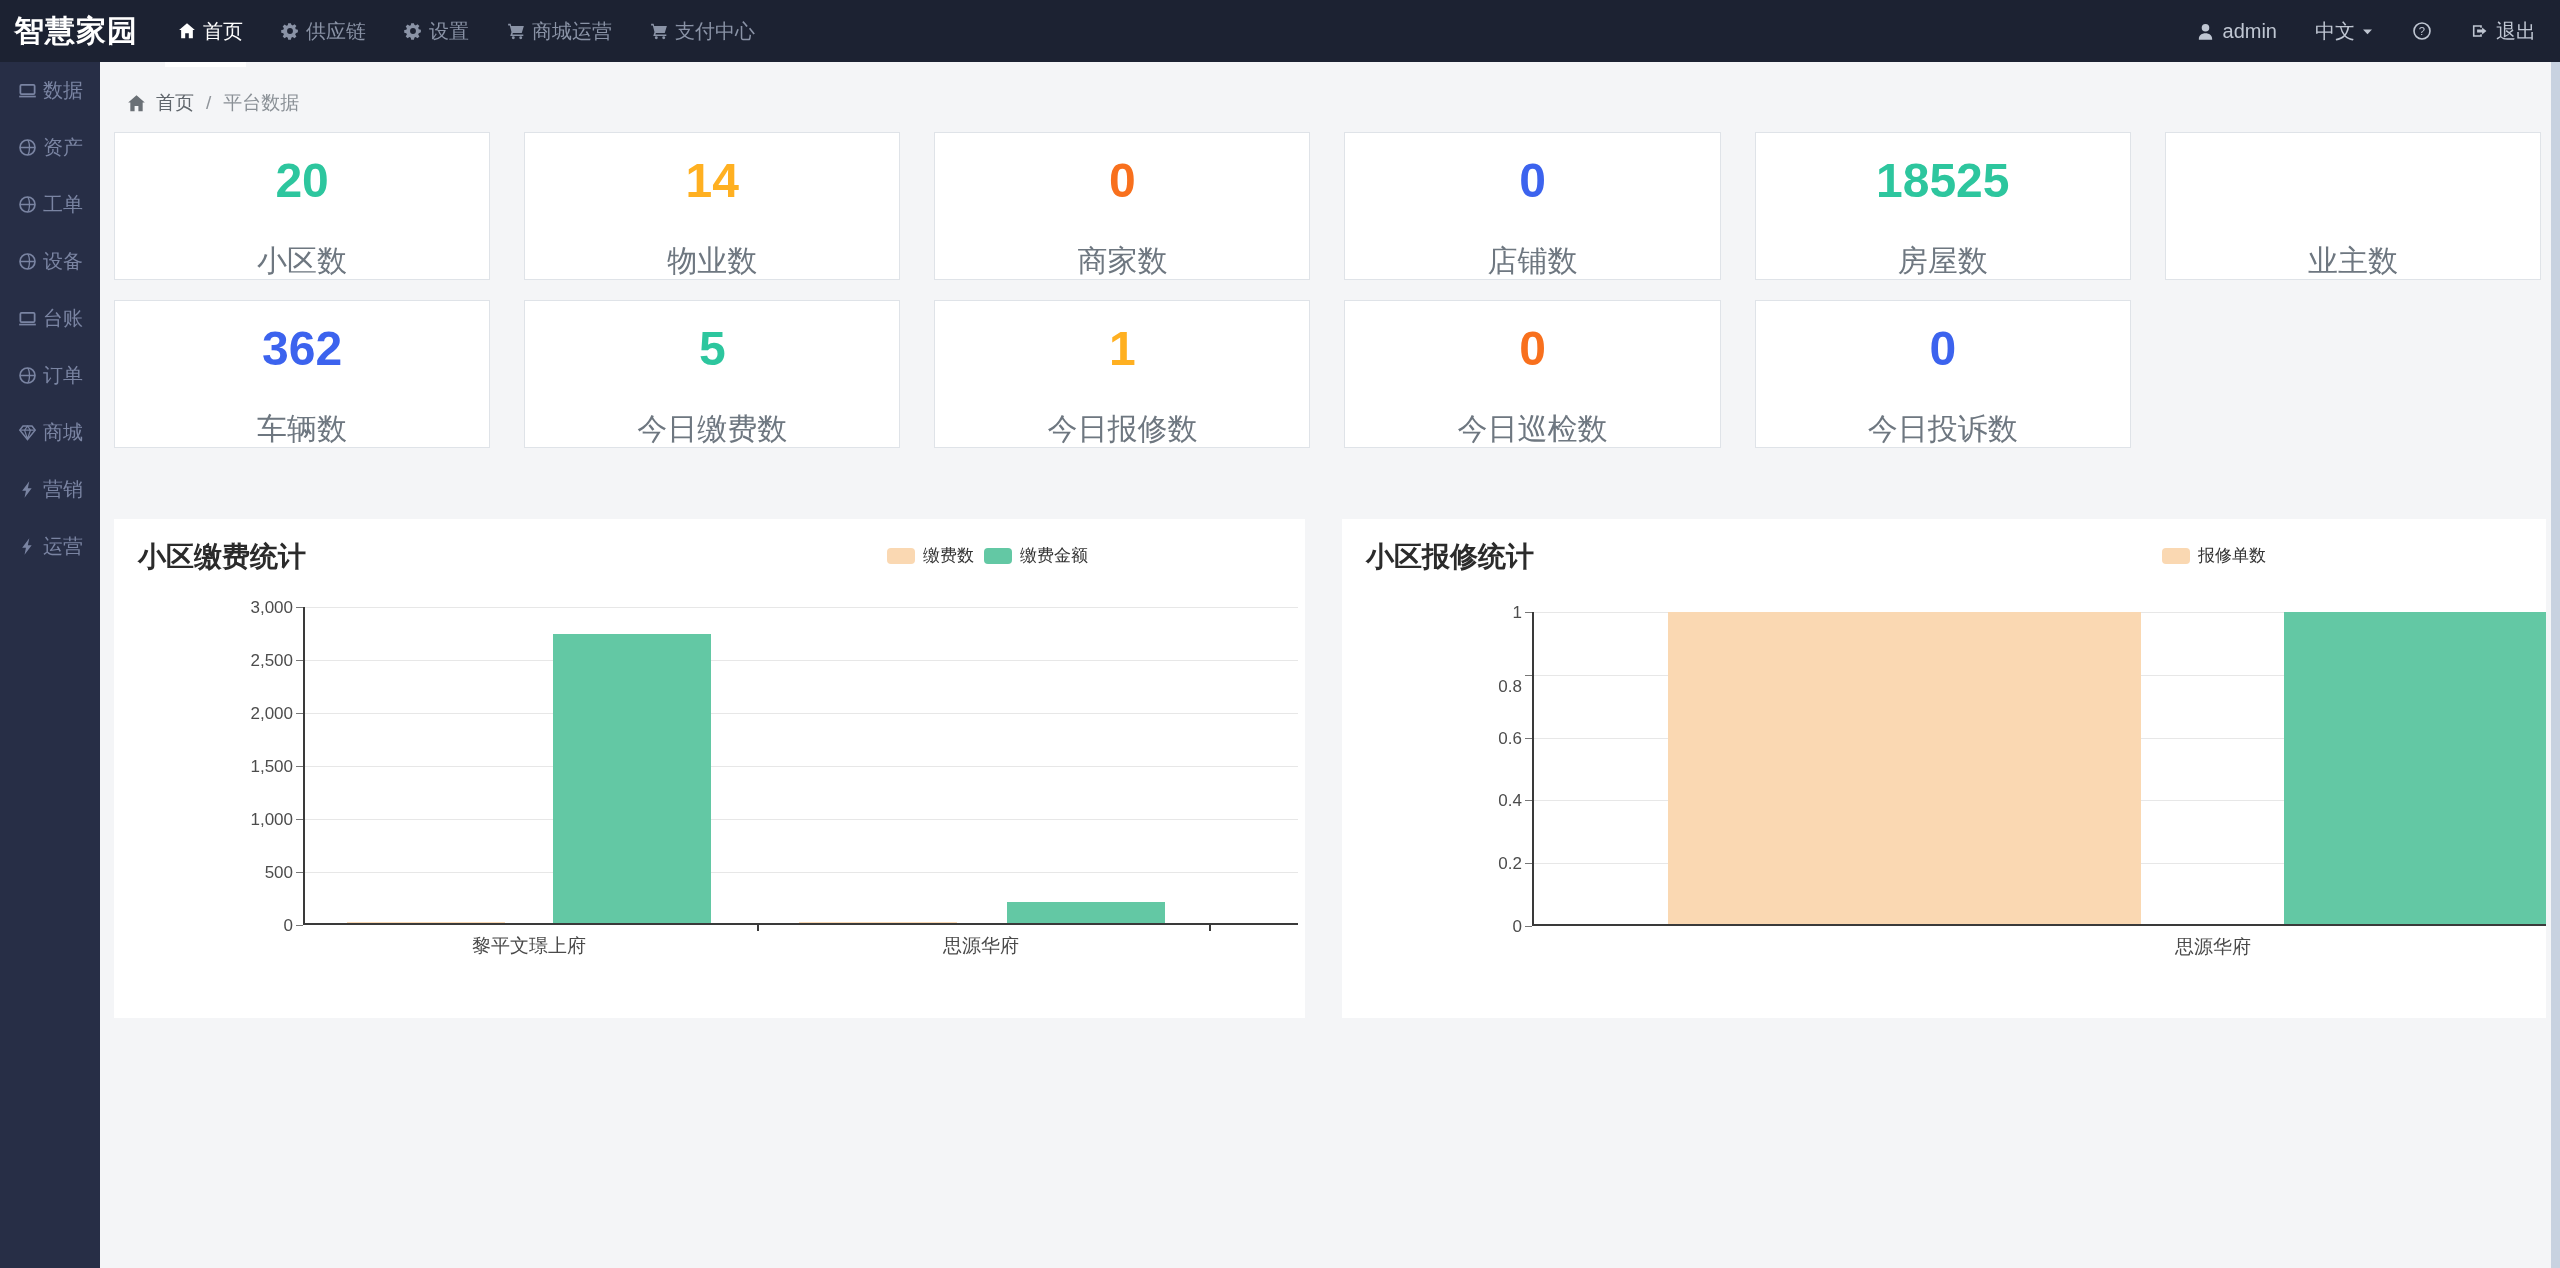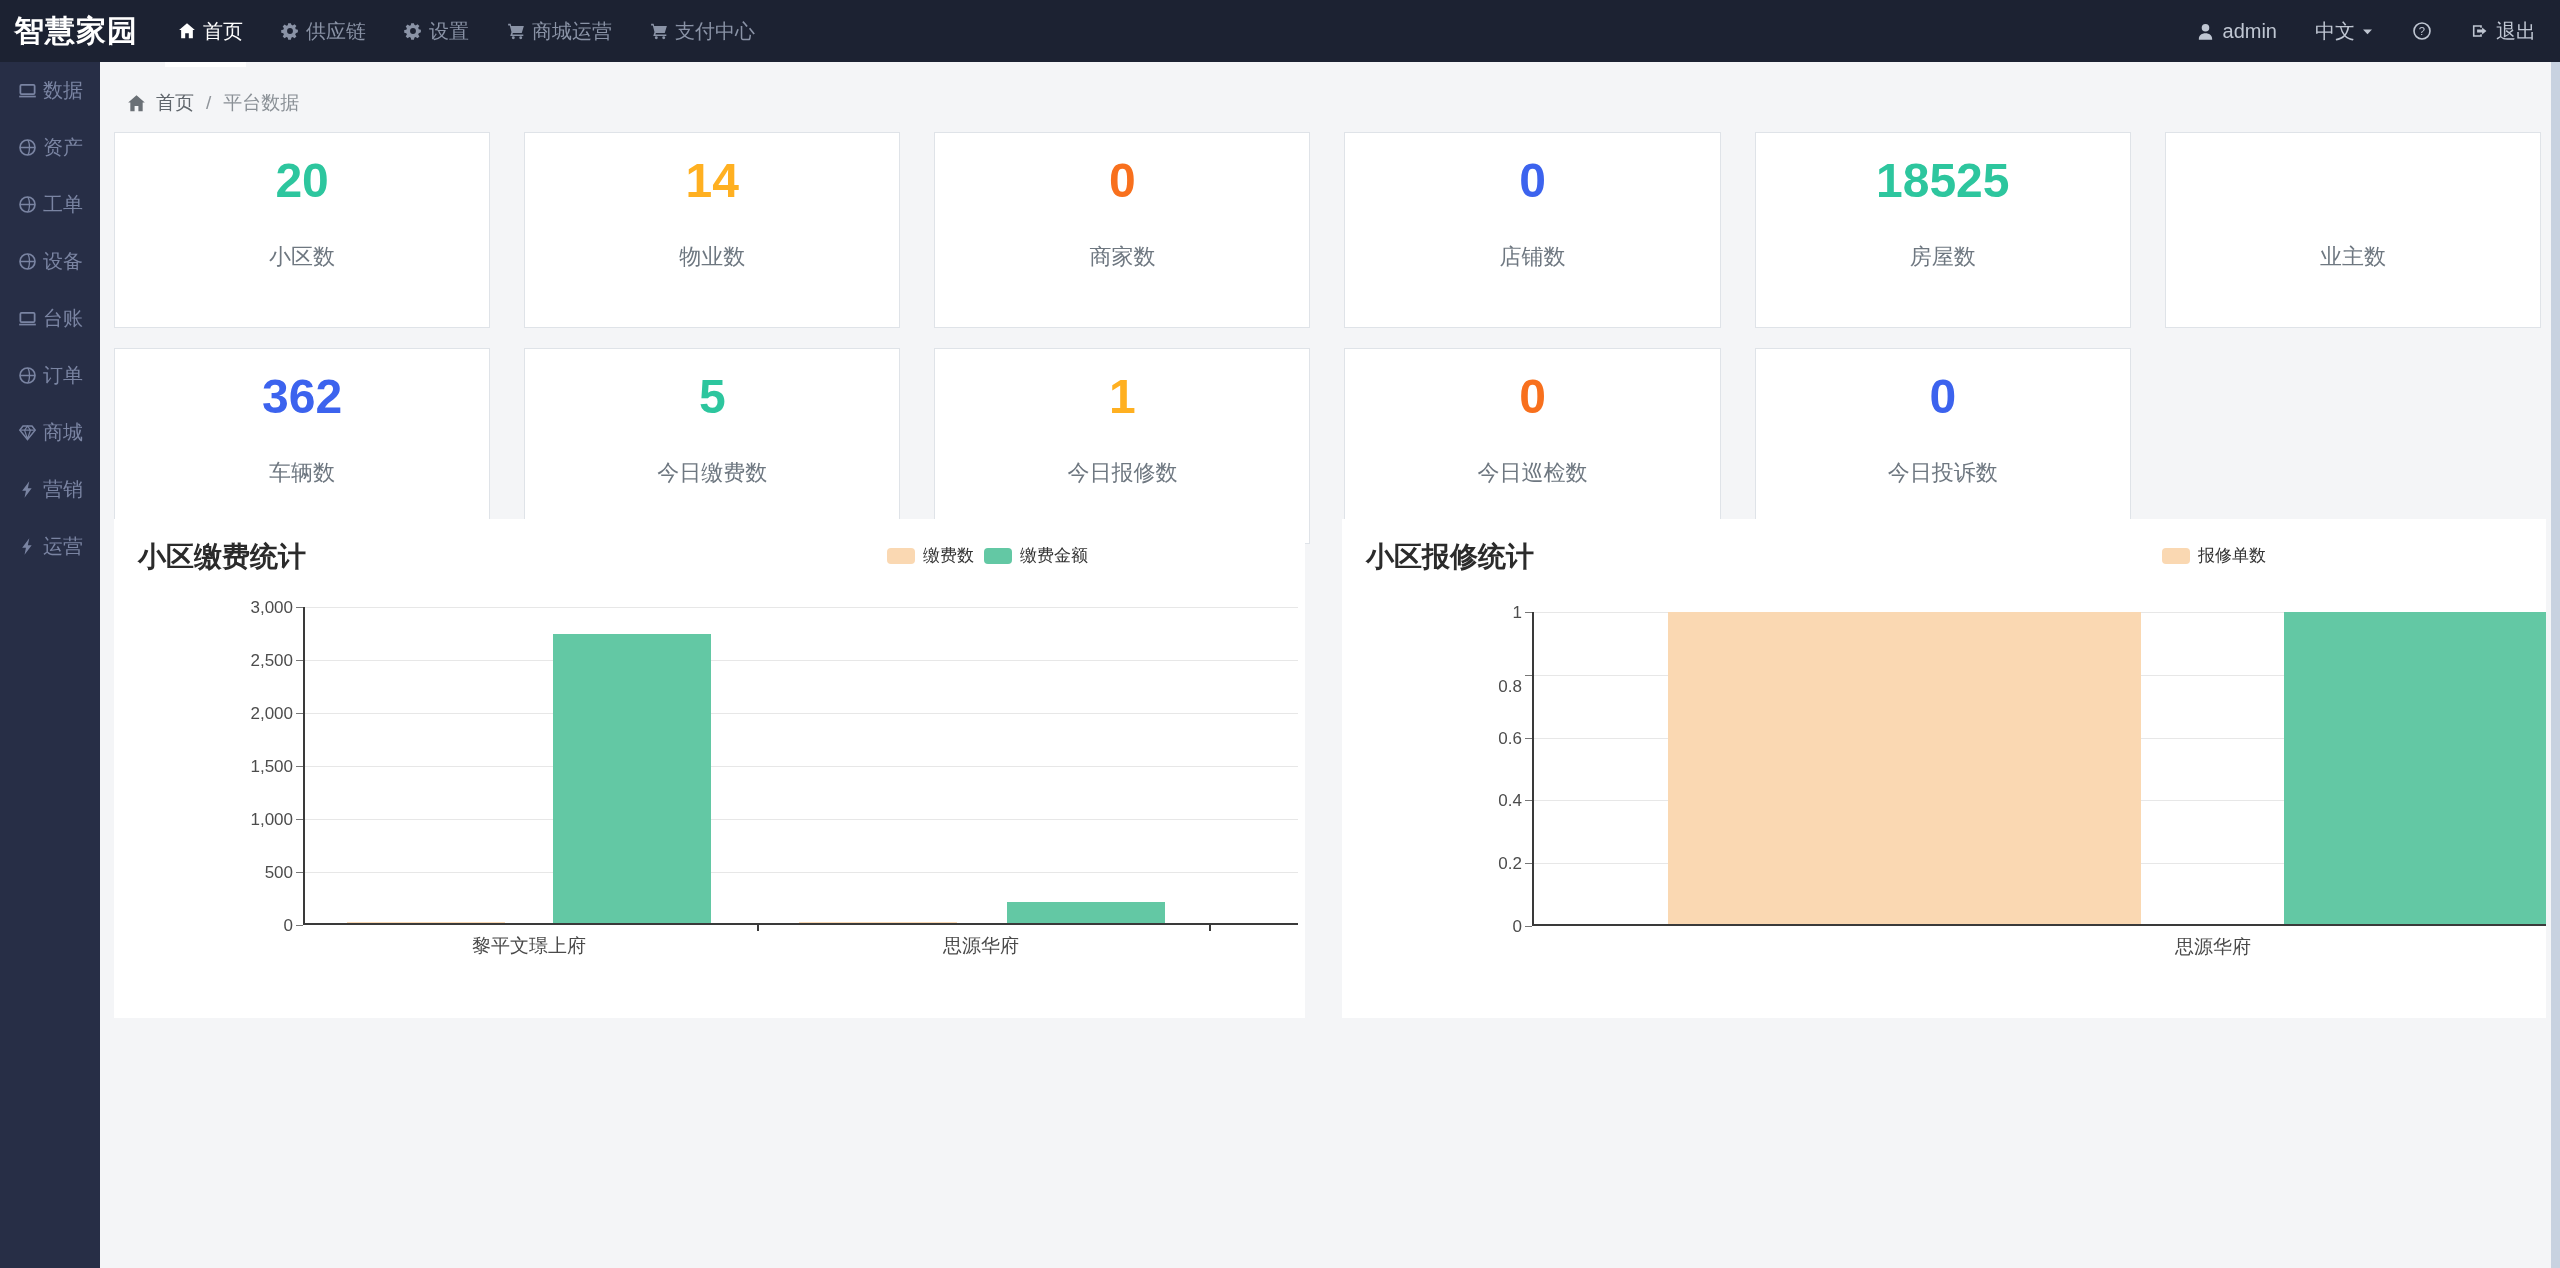--- a/index.html
+++ b/index.html
@@ -33,23 +33,23 @@
 
   
   #breadcrumb { position:absolute; left:127px; top:90px; display:flex; align-items:center; font-size:19px; color:#8a9096; }
   #breadcrumb .icon { margin-right:10px; color:#6a7076; }
   #breadcrumb .bc-home { color:#60666c; }
   #breadcrumb .sep { margin:0 12px; color:#8f949a; }
 
   
   #cards { position:absolute; left:114px; top:132px; width:2427px;
     display:grid; grid-template-columns:repeat(6,1fr); column-gap:34px; row-gap:20px; }
-  .card { height:196px; background:#fff; border:1px solid #dfe3e8; position:relative; }
+  .card { height:148px; background:#fff; border:1px solid #dfe3e8; position:relative; }
   .card .num { position:absolute; left:0; right:0; top:24px; text-align:center; font-size:48px; font-weight:700; line-height:1; }
-  .card .lbl { position:absolute; left:0; right:0; top:113px; text-align:center; font-size:22px; line-height:1; color:#6e7780; }
+  .card .lbl { position:absolute; left:0; right:0; top:113px; text-align:center; font-size:30px; line-height:1; color:#6e7780; }
 
   
   .panel { position:absolute; top:519px; height:499px; background:#fff; overflow:hidden; }
   #panel-pay { left:114px; width:1191px; }
   #panel-repair { left:1342px; width:1204px; }
   .panel-title { position:absolute; top:19px; left:24px; font-size:28px; font-weight:700; color:#2b2b2b; }
   .legend { position:absolute; display:flex; align-items:center; font-size:17px; color:#333; }
   .legend .li { display:flex; align-items:center; margin-right:10px; }
   .legend .sw { width:28px; height:16px; border-radius:4px; margin-right:8px; display:inline-block; }
 

